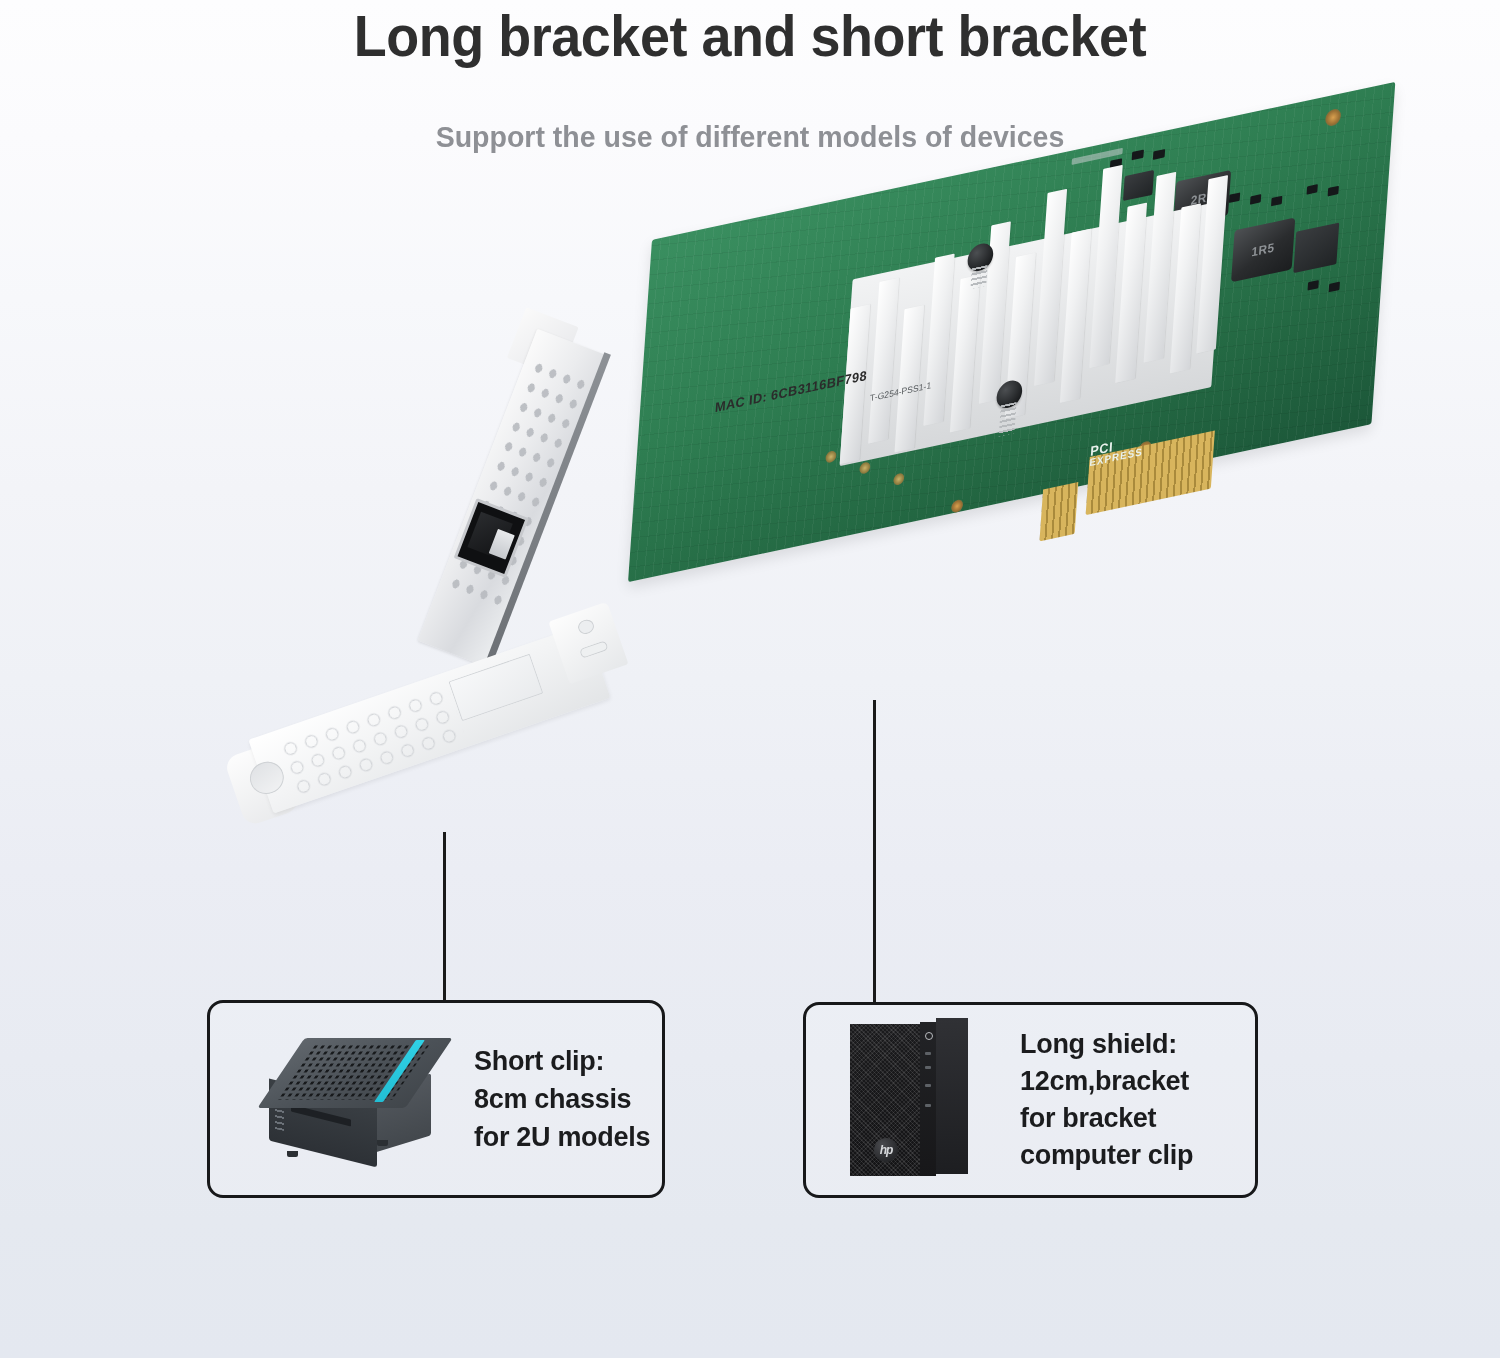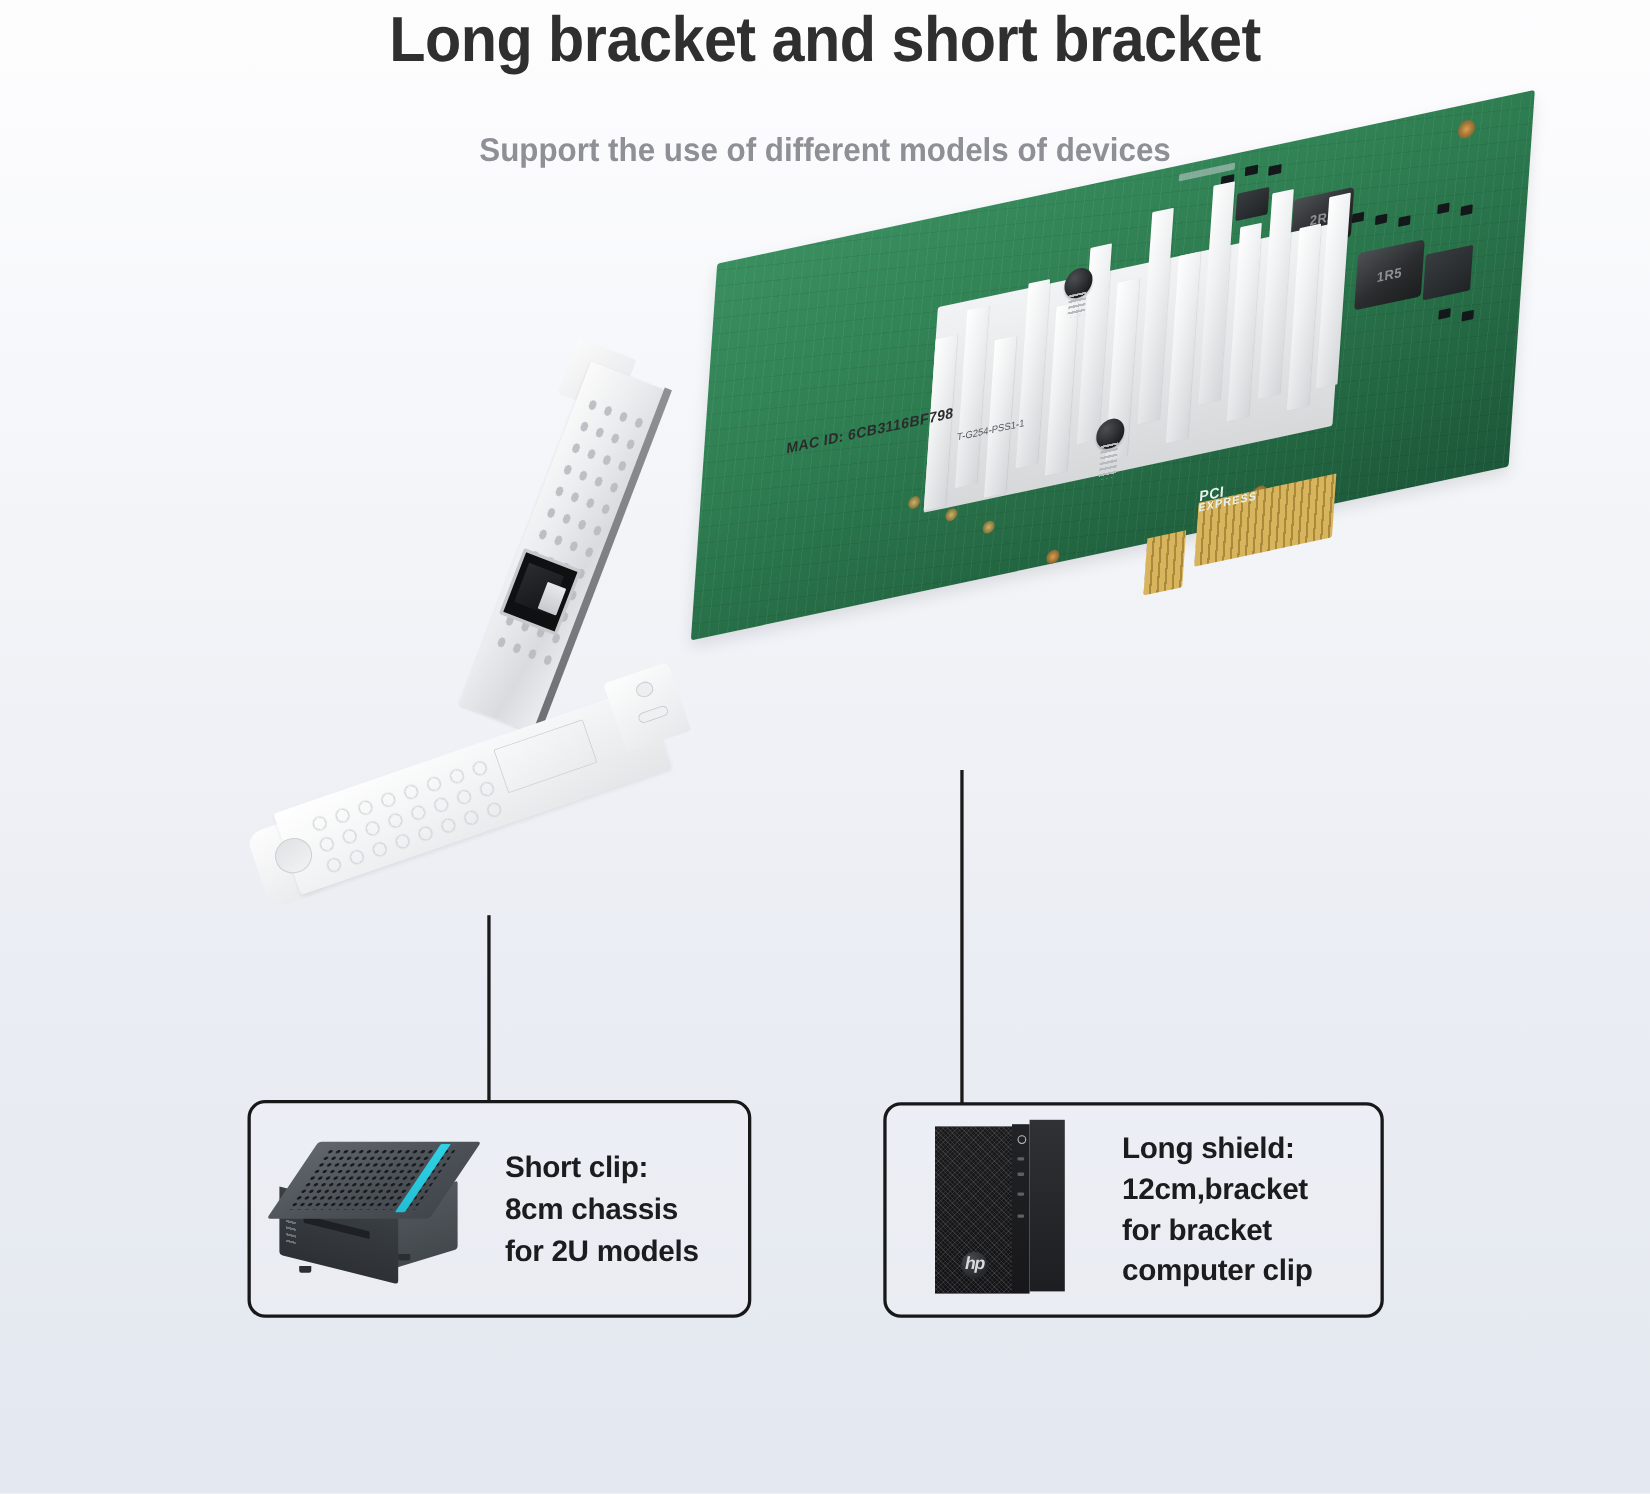--- a/index.html
+++ b/index.html
@@ -66,21 +66,21 @@
   
   .callout {
     position: absolute;
     border: 3px solid #17181a;
     border-radius: 16px;
     background: rgba(255,255,255,0.16);
     box-sizing: border-box;
     display: flex;
     align-items: center;
   }
-  #callout-short { left: 225px; top: 1000px; width: 458px; height: 198px; }
+  #callout-short { left: 207px; top: 1000px; width: 458px; height: 198px; padding-left: 33px; }
   #callout-long  { left: 803px; top: 1002px; width: 455px; height: 196px; }
 
   .callout-art {
     position: relative;
     flex: 0 0 auto;
   }
   .callout-text {
     font-size: 27px;
     font-weight: bold;
     line-height: 38px;
@@ -161,21 +161,21 @@
     border: 1px solid #b9bcc0; border-radius: 50%;
   }
   .tower-port {
     position: absolute; left: 75px; width: 6px; height: 3px; background: #5d6166; border-radius: 1px;
   }
   .tower-logo {
     position: absolute; left: 24px; top: 120px; width: 24px; height: 24px;
     border-radius: 50%;
     background: radial-gradient(circle at 35% 30%, #4a4b4f 0%, #27282b 70%);
     display: flex; align-items: center; justify-content: center;
-    font-size: 16px; font-style: italic; font-weight: bold; color: #d8dadd;
+    font-size: 12px; font-style: italic; font-weight: bold; color: #d8dadd;
     letter-spacing: -1px;
   }
 
   
   #card { position: absolute; left: 0; top: 210px; width: 1500px; height: 520px; }
 
   
   .bracket-long {
     position: absolute; left: 452px; top: 105px;
     width: 124px; height: 350px;

